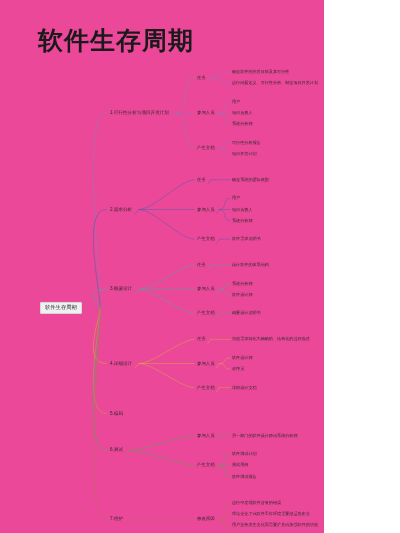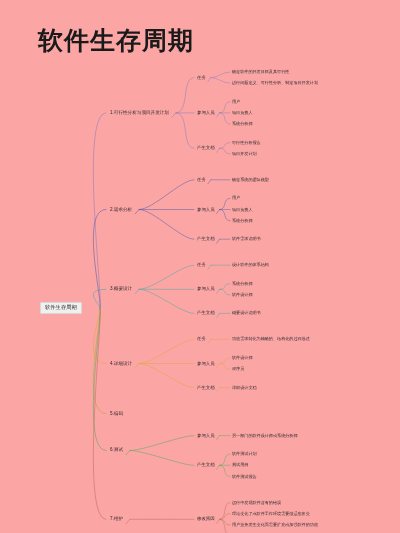--- a/index.html
+++ b/index.html
@@ -5,23 +5,23 @@
   * { box-sizing: border-box; }
   html, body {
     margin: 0; padding: 0;
     width: 400px; height: 533px;
     background: #ffffff;
     font-family: "Liberation Sans", "DejaVu Sans", sans-serif;
     overflow: hidden;
   }
   #page {
     position: relative;
-    width: 400px;
+    width: 324px;
     height: 533px;
-    background: #fca5a5;
+    background: #ec4899;
   }
   #page-title {
     position: absolute;
     left: 38px;
     top: 24px;
     font-size: 25px;
     font-weight: bold;
     color: #1a1a1a;
     letter-spacing: 1px;
     white-space: nowrap;

